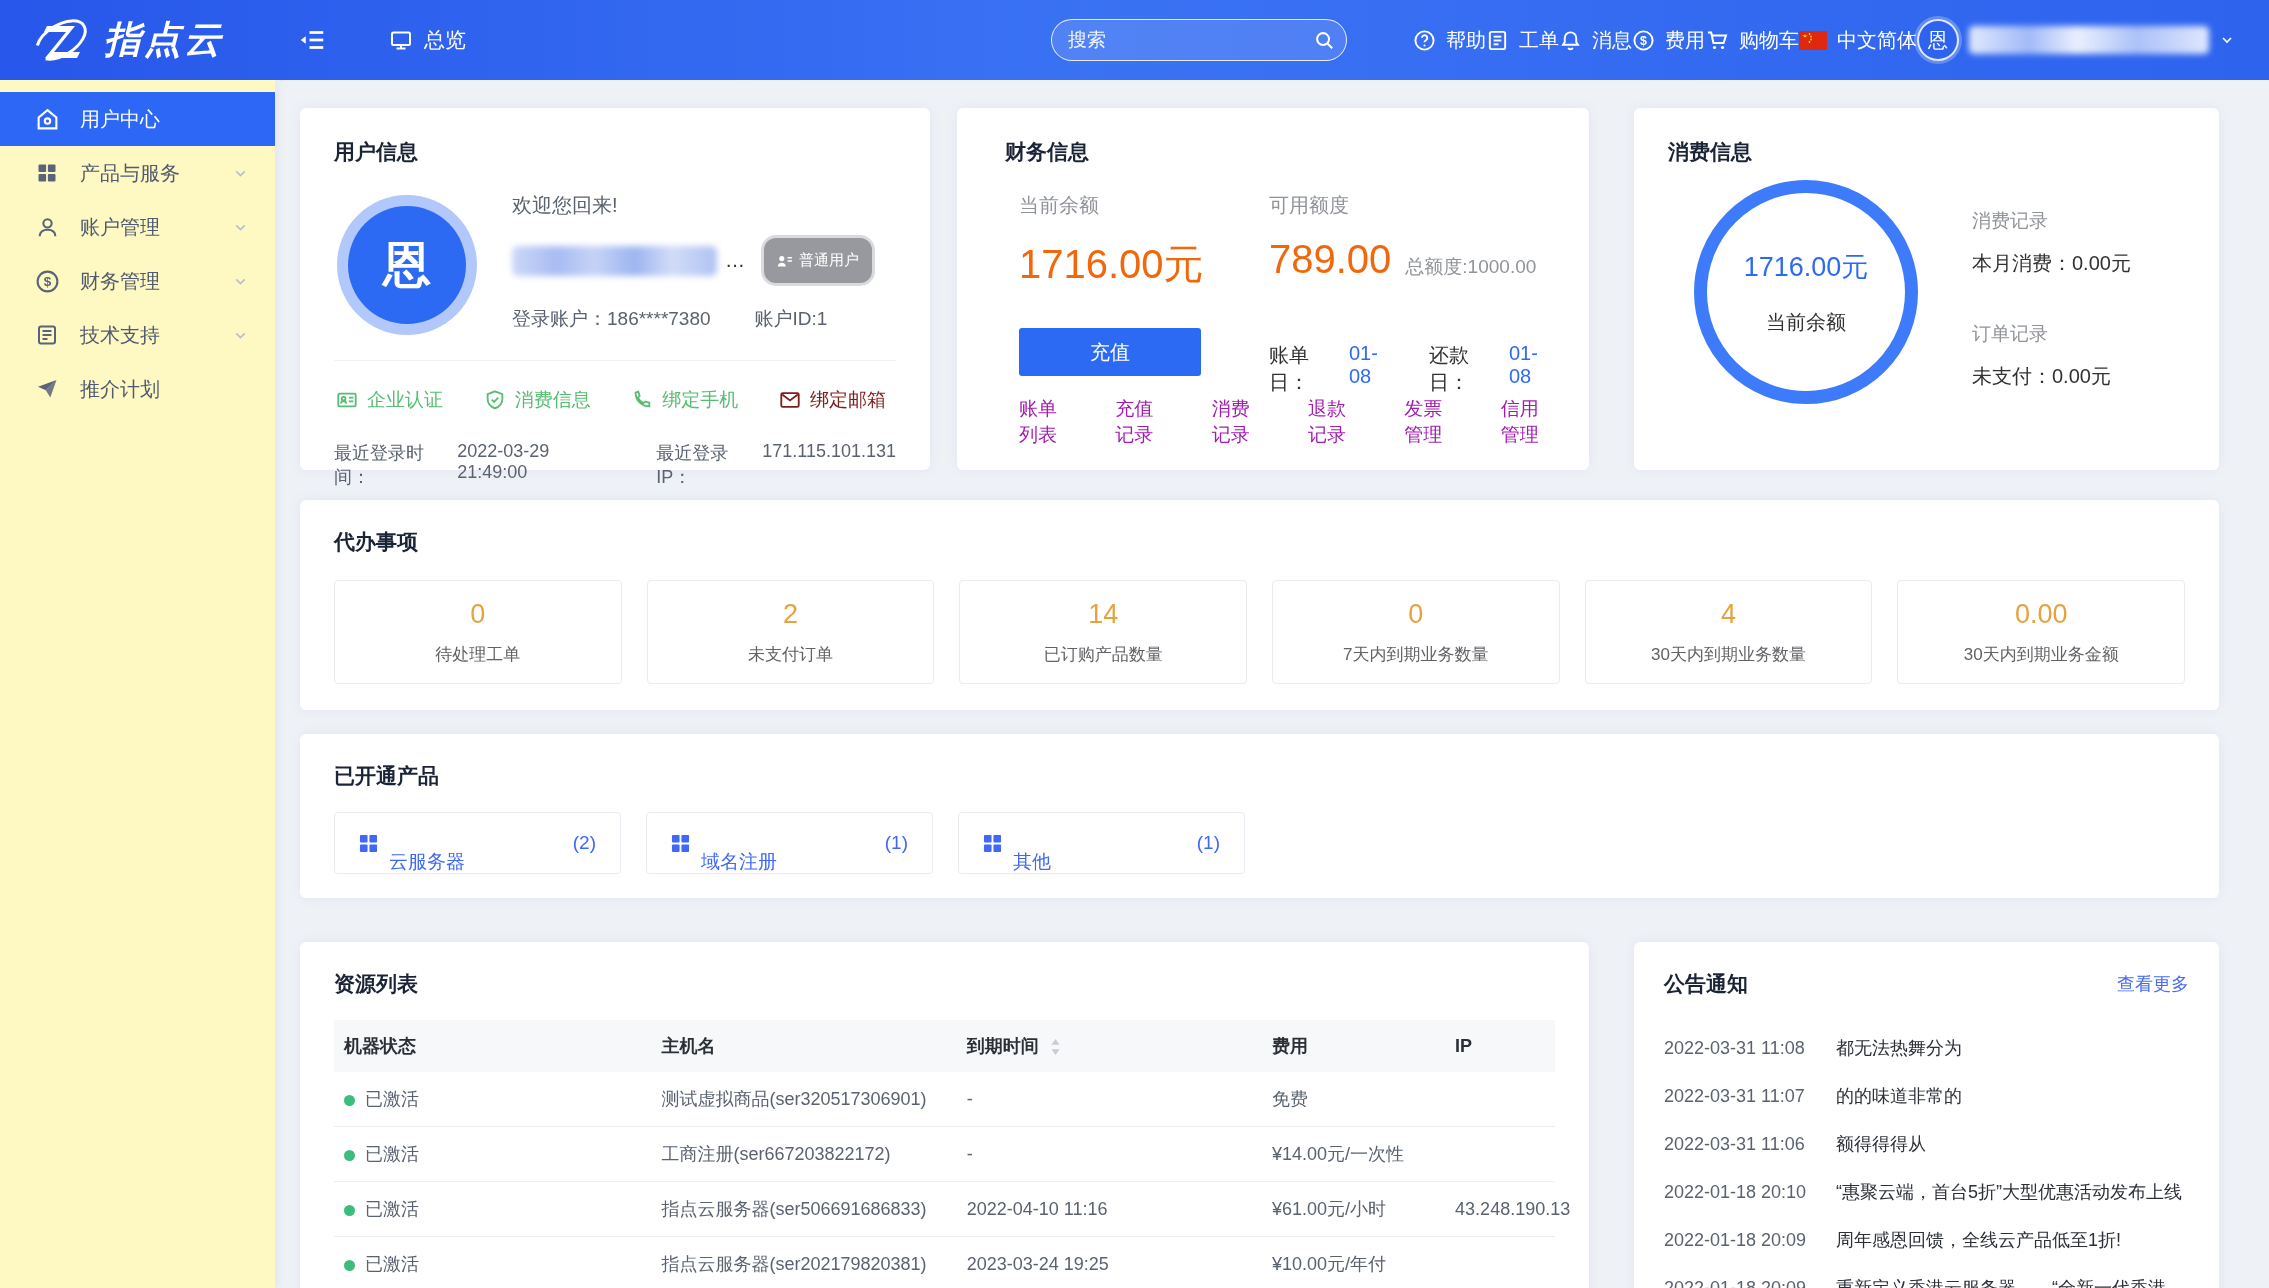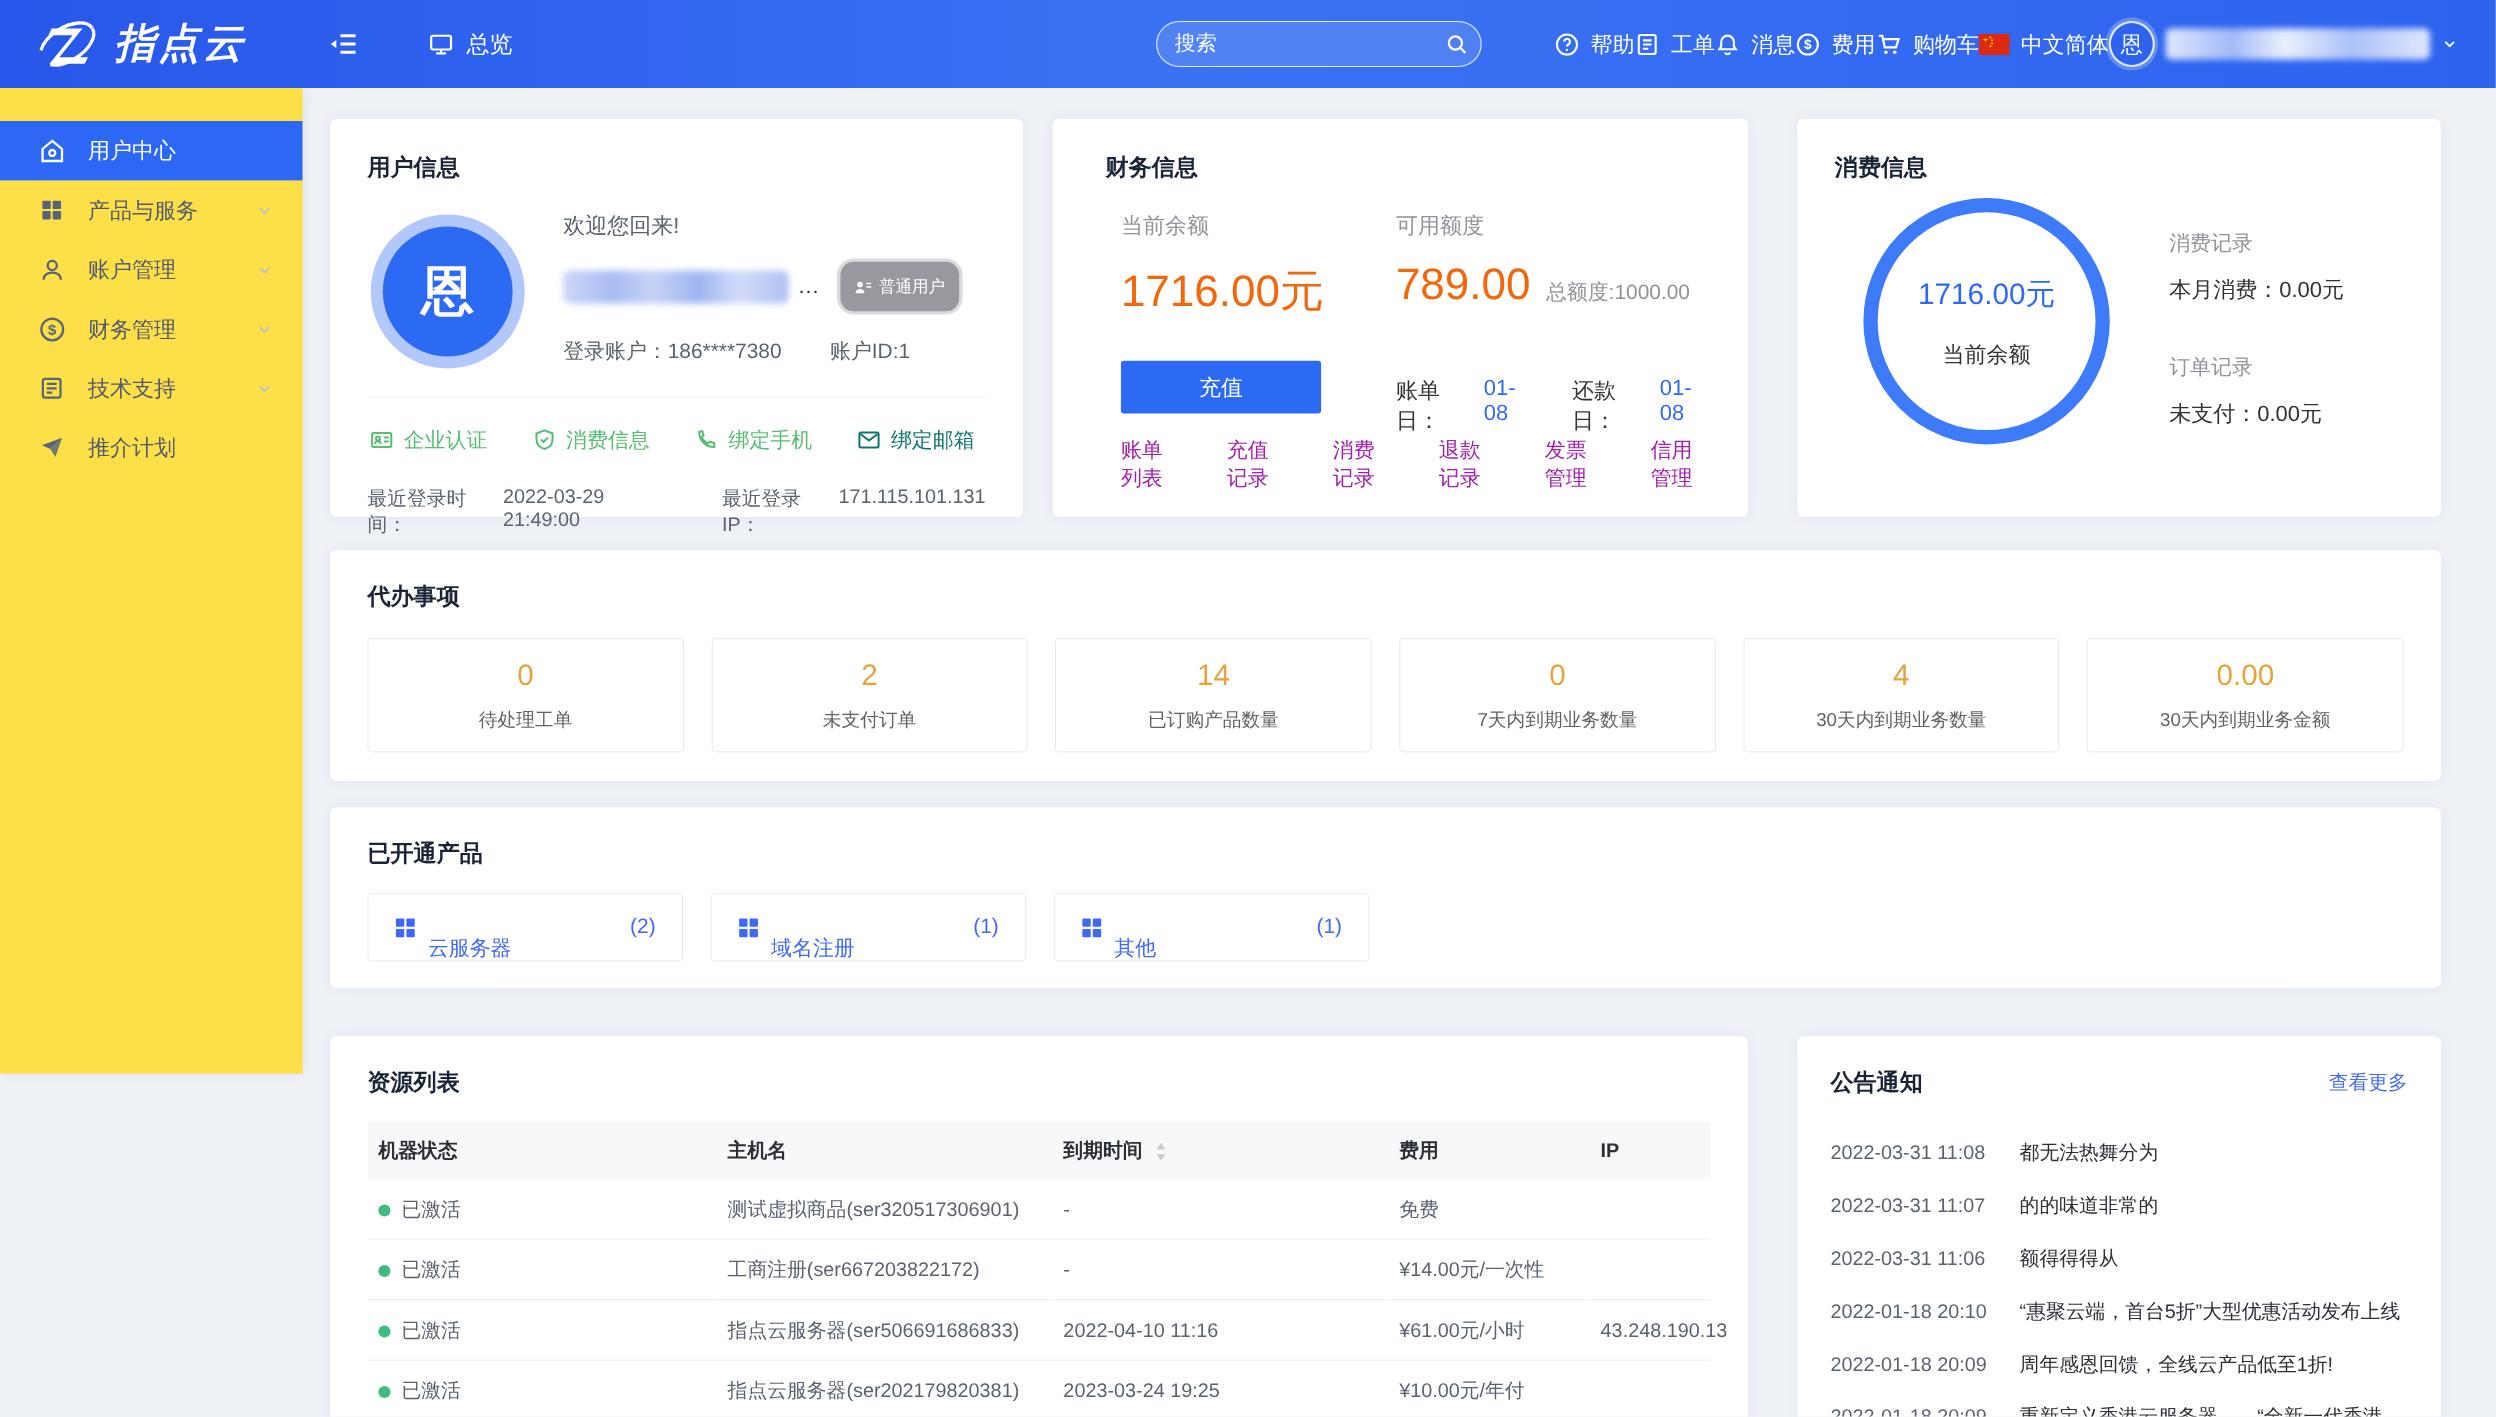--- a/index.html
+++ b/index.html
@@ -22,22 +22,22 @@
   .top-menu { display:flex; align-items:center; margin-left:66px; padding-right:34px; }
   .menu-item { display:flex; align-items:center; gap:10px; font-size:20px; white-space:nowrap; cursor:pointer; }
   .user-chip { display:flex; align-items:center; gap:10px; cursor:pointer; }
   .chip-avatar { width:42px; height:42px; border-radius:50%; background:#2d63ee; border:2px solid rgba(255,255,255,.85);
                  display:flex; align-items:center; justify-content:center; font-size:20px; box-shadow:0 0 0 3px rgba(255,255,255,.25); }
   .chip-blur { width:240px; height:28px; border-radius:5px; filter:blur(3px);
                background:linear-gradient(90deg,rgba(255,255,255,.85),rgba(255,255,255,.55) 25%,rgba(255,255,255,.9) 45%,rgba(255,255,255,.6) 70%,rgba(255,255,255,.85)); }
   .flag { width:28px; height:19px; }
 
   
-  .sidebar { position:absolute; left:0; top:80px; width:275px; height:896px; background:#fde047;
-             box-shadow:2px 0 10px rgba(30,50,100,.06); padding-top:30px; z-index:10; }
+  .sidebar { position:absolute; left:0; top:80px; width:275px; height:1208px; background:#fef9c3;
+             box-shadow:2px 0 10px rgba(30,50,100,.06); padding-top:12px; z-index:10; }
   .side-item { height:54px; display:flex; align-items:center; padding:0 26px 0 34px; color:#515a6e;
                font-size:20px; cursor:pointer; }
   .side-item .s-icon { width:26px; height:26px; margin-right:20px; display:flex; align-items:center; justify-content:center; color:#5a6478; }
   .side-item .chev { margin-left:auto; color:#b9bfca; display:flex; }
   .side-item.active { background:#2c68f5; color:#fff; }
   .side-item.active .s-icon { color:#fff; }
 
   
   .main { position:absolute; left:275px; top:80px; width:1994px; height:1208px; padding:28px 50px 0 25px; overflow:hidden; }
   .card { background:#fff; border-radius:6px; box-shadow:0 0 14px rgba(36,57,110,.05); }
@@ -57,21 +57,21 @@
   .u-welcome { font-size:20px; color:#5a6270; }
   .u-namerow { display:flex; align-items:center; margin-top:16px; }
   .u-blur { width:205px; height:30px; border-radius:6px; filter:blur(3px);
             background:linear-gradient(90deg,#ccd8f7,#a8bcf3 22%,#c6d3f6 40%,#9db5f0 60%,#d2dcf8 78%,#b0c2f3); }
   .u-namedots { font-size:20px; color:#303133; margin-left:8px; }
   .badge { margin-left:16px; background:#97999e; border:3px solid #d9dbde; border-radius:15px; color:#fff;
            font-size:15px; display:flex; align-items:center; gap:6px; padding:13px 13px; white-space:nowrap; }
   .u-account { display:flex; gap:44px; margin-top:20px; font-size:19px; color:#5a6270; }
   .u-verify { display:flex; justify-content:space-between; margin-top:28px; padding:26px 10px 0 2px; border-top:1px solid #f0f2f5; }
   .v-item { display:flex; align-items:center; gap:9px; font-size:19px; color:#56bd72; cursor:pointer; }
-  .v-item.dark { color:#0f766e; }
+  .v-item.dark { color:#7f1d1d; }
   .u-last { display:flex; margin-top:28px; font-size:18px; color:#5a6270; gap:8px; }
   .u-last .seg2 { margin-left:38px; }
 
   
   .fin-grid { display:flex; margin-top:26px; }
   .fin-col1 { width:48%; padding-left:14px; }
   .fin-col2 { flex:1; }
   .fin-label { font-size:20px; color:#909399; }
   .fin-big { font-size:40px; color:#f0680b; margin-top:18px; }
   .fin-bigrow { display:flex; align-items:baseline; gap:14px; margin-top:18px; }

